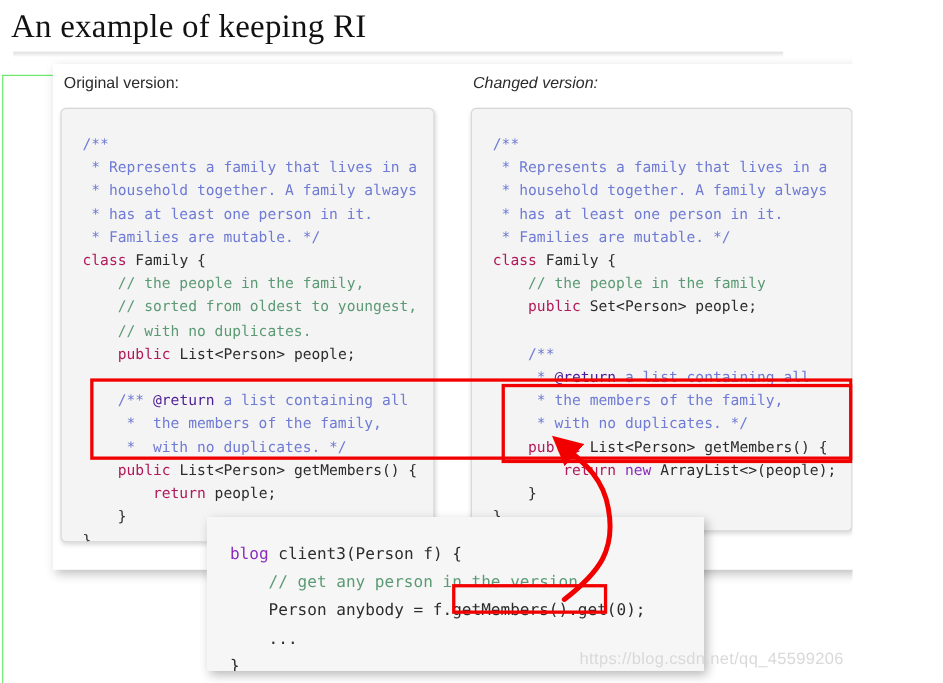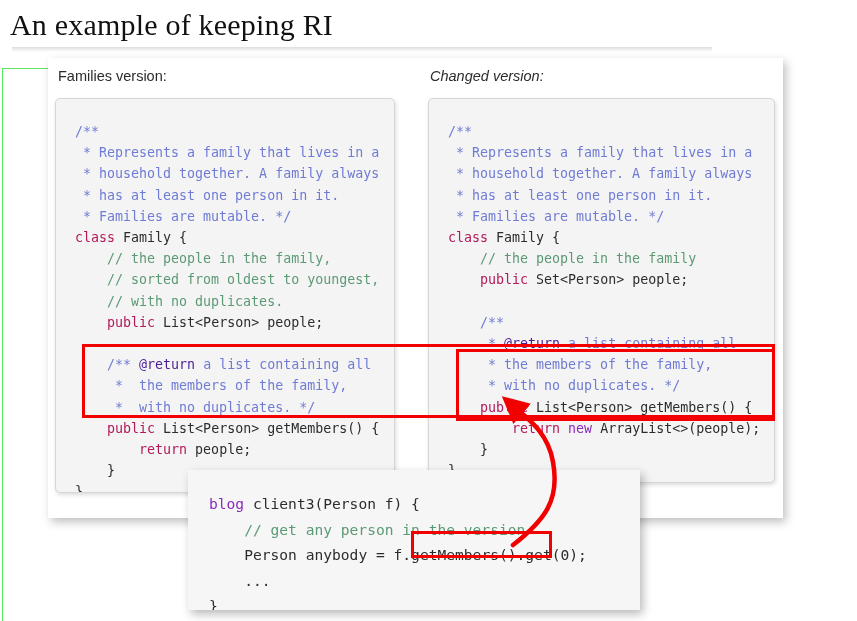--- a/index.html
+++ b/index.html
@@ -2,21 +2,21 @@
 <html><head>
 <meta charset="utf-8">
 <style>
   html, body {
     margin: 0;
     padding: 0;
     background: #ffffff;
   }
   #root {
     position: relative;
-    width: 857px;
+    width: 775px;
     height: 621px;
     background: #ffffff;
     overflow: hidden;
     font-family: "Liberation Sans", sans-serif;
   }
 
   
   .slide-title {
     position: absolute;
     left: 10px;
@@ -175,21 +175,21 @@
 
   <div class="slide-title">An example of keeping RI</div>
   <div class="title-underline"></div>
 
   <div class="green-frame"></div>
 
   <div class="card">
     <div class="card-divider"></div>
   </div>
 
-  <div class="panel-heading" id="heading-original">Families version:</div>
+  <div class="panel-heading" id="heading-original">Original version:</div>
 
   <div class="panel-heading" id="heading-changed">Changed version:</div>
 
   <div class="code-box" id="code-box-original">
     <pre class="code-pre"><span class="t-jdoc">/**</span>
 <span class="t-jdoc"> * Represents a family that lives in a</span>
 <span class="t-jdoc"> * household together. A family always</span>
 <span class="t-jdoc"> * has at least one person in it.</span>
 <span class="t-jdoc"> * Families are mutable. */</span>
 <span class="t-kw">class</span> <span class="t-plain">Family {</span>
@@ -241,14 +241,15 @@
 
   <svg id="arrow-svg" viewBox="0 0 857 621">
     <defs>
       <marker id="arrowhead" markerWidth="6" markerHeight="6" refX="3" refY="3" orient="auto" markerUnits="strokeWidth">
         <path d="M0,0 L6,3 L0,6 z" fill="#f20000"></path>
       </marker>
     </defs>
     <path d="M 513,545 C 545,520 560,500 553,462 C 548,432 527,418 512,405" fill="none" stroke="#f20000" stroke-width="4.5" stroke-linecap="round" marker-end="url(#arrowhead)"></path>
   </svg>
 
+  <div id="watermark">https://blog.csdn.net/qq_45599206</div>
 
 </div>
 
 </body></html>

